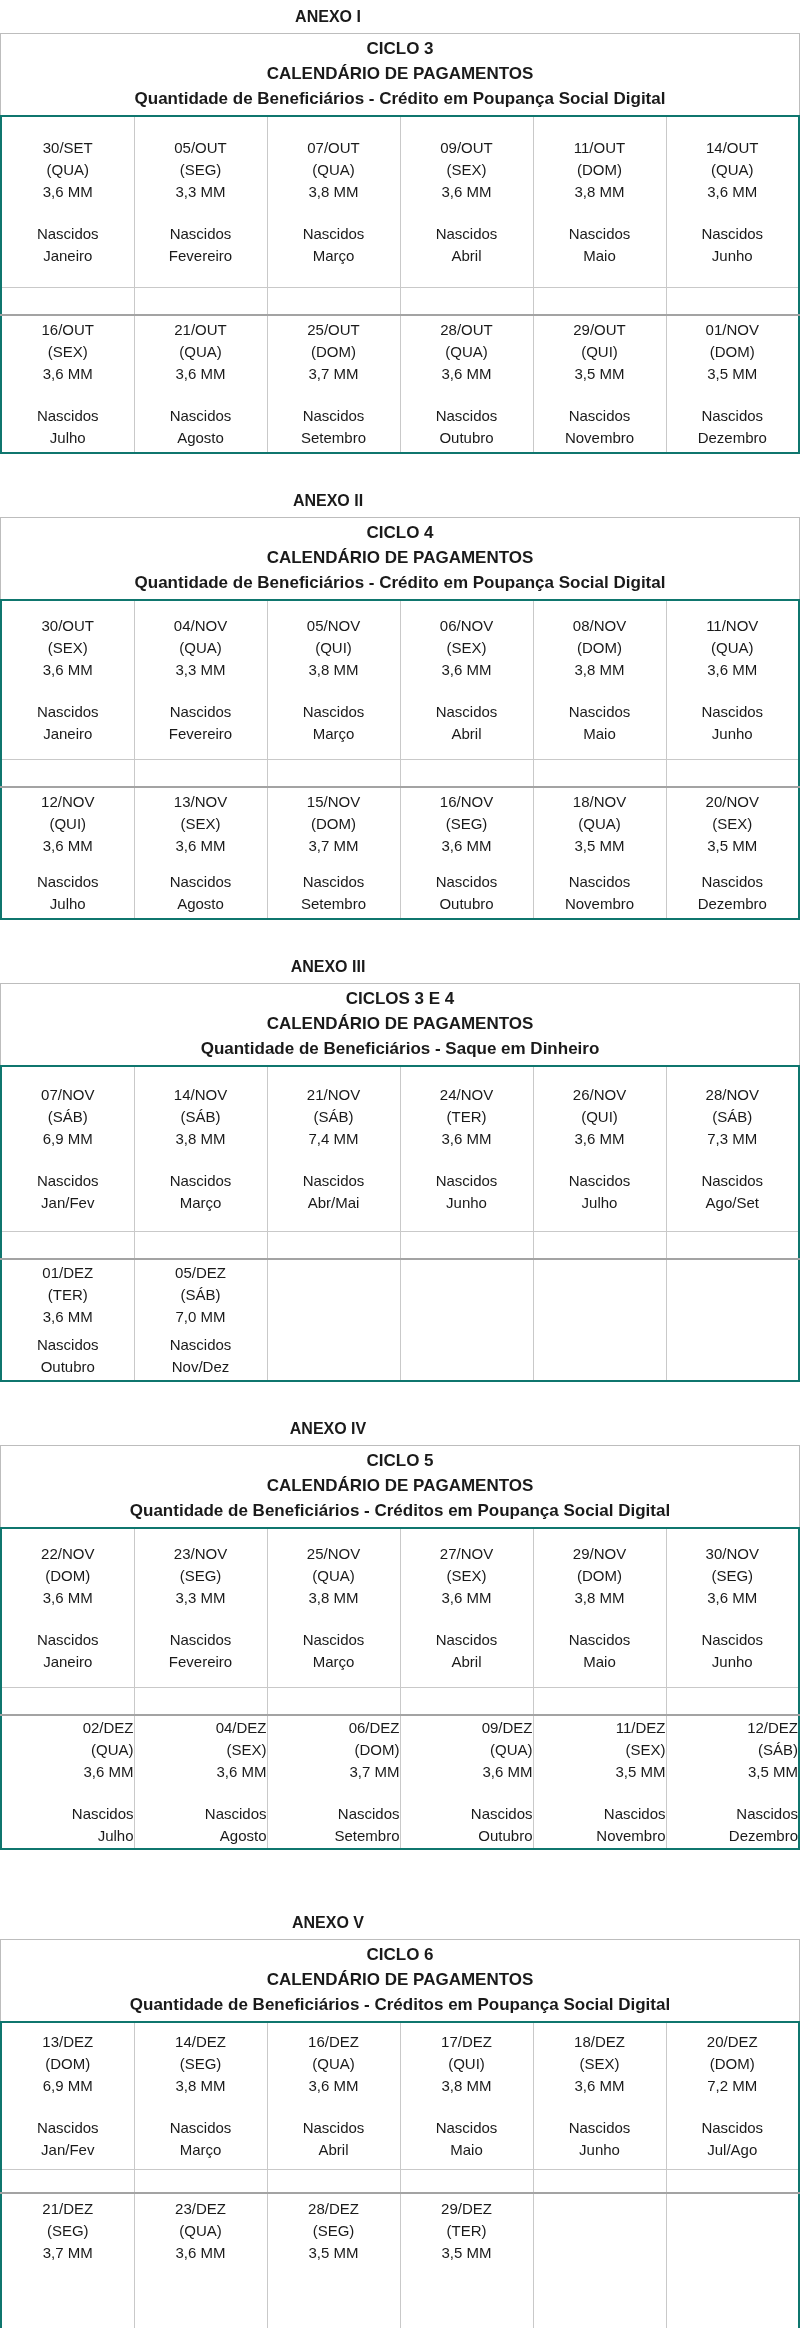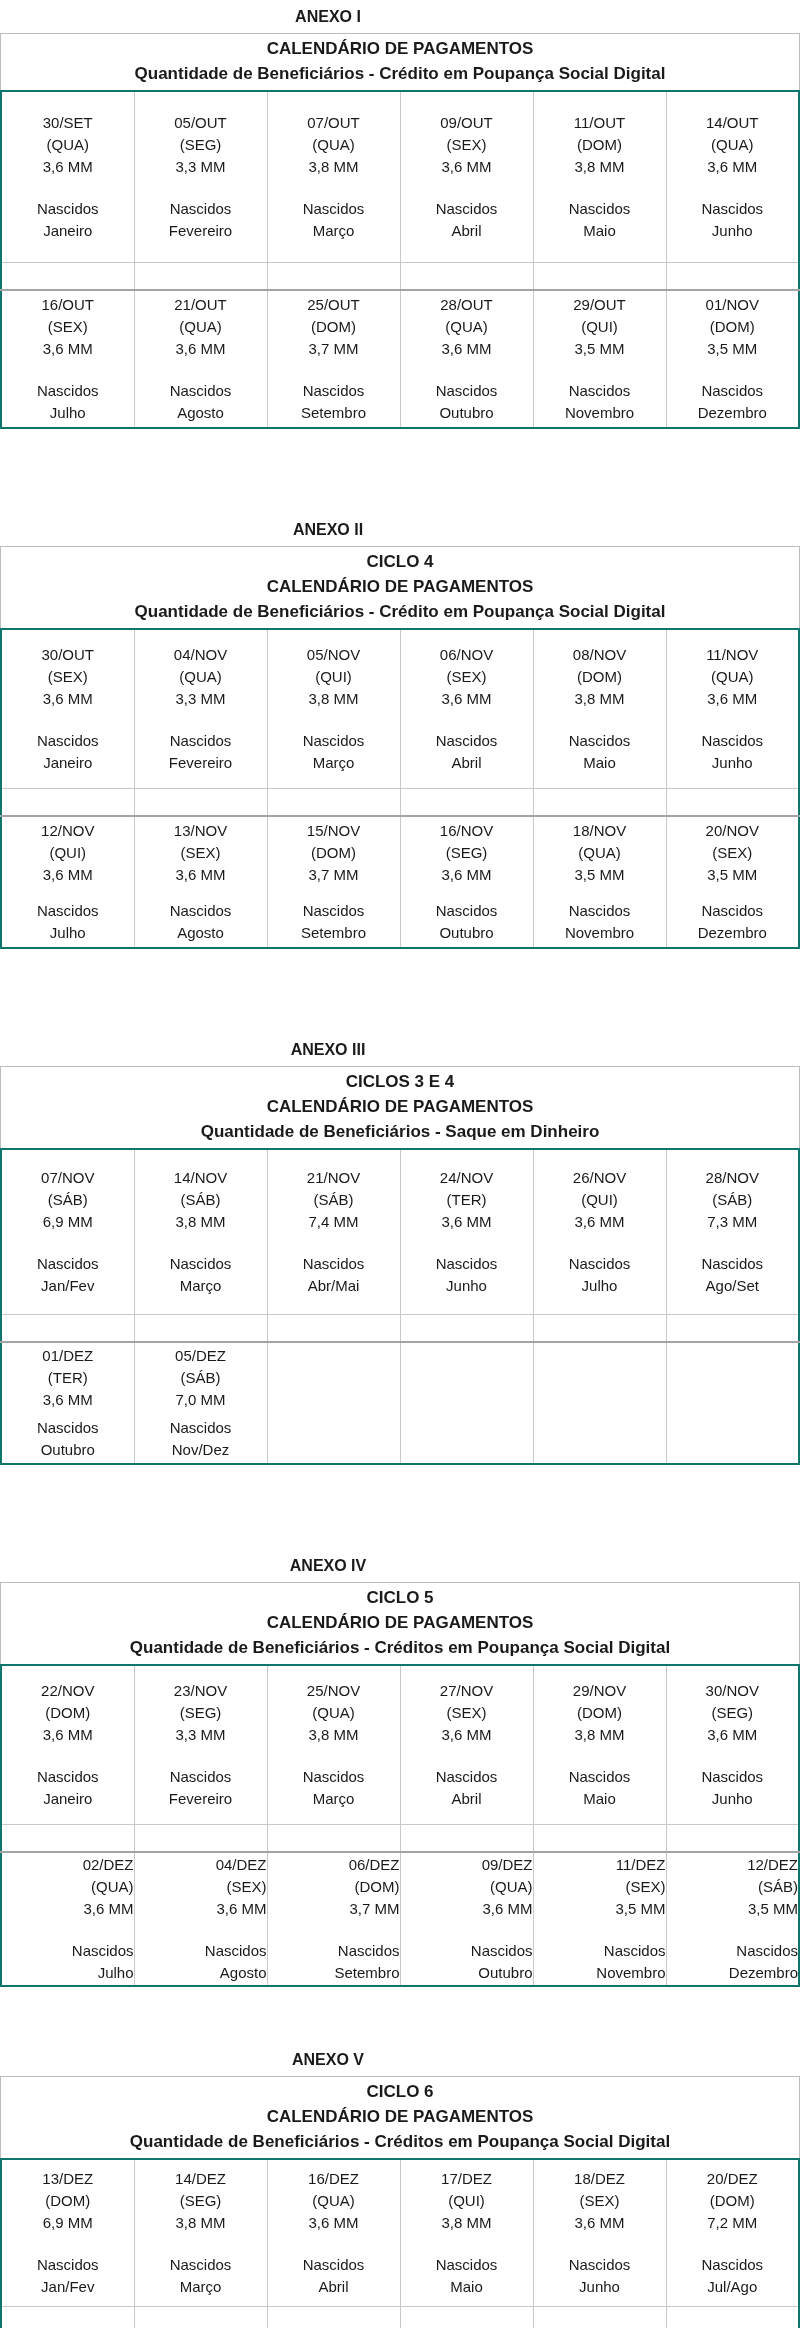--- a/index.html
+++ b/index.html
@@ -6,21 +6,21 @@
   body {
     width: 800px;
     height: 2328px;
     overflow: hidden;
     background: #ffffff;
     color: #1a1a1a;
     font-family: "Liberation Sans", "DejaVu Sans", sans-serif;
   }
   .page { padding-top: 6px; }
 
-  section.anexo { margin-bottom: 90px; }
+  section.anexo { margin-bottom: 36px; }
   section.anexo.s3 { margin-bottom: 62px; }
   section.anexo.s4 { margin-bottom: 0; }
 
   .anexo-title {
     width: 656px;
     height: 21px;
     line-height: 21px;
     margin: 0 0 6px 0;
     text-align: center;
     font-weight: 700;
@@ -74,20 +74,21 @@
   .s2 tr.row2 .gap { height: 6px; }
 </style>
 </head>
 <body>
 
 <div class="page">
   <div id="sections">
       <section class="anexo s0">
         <div class="anexo-title">ANEXO I</div>
         <div class="header-box">
+          <div class="header-line">CICLO 3</div>
           <div class="header-line">CALENDÁRIO DE PAGAMENTOS</div>
           <div class="header-line">Quantidade de Beneficiários - Crédito em Poupança Social Digital</div>
         </div>
         <table class="cal-table">
           <tbody>
             <tr class="row1">
               <td class="cell">
                 <div class="line date">30/SET</div>
                 <div class="line day">(QUA)</div>
                 <div class="line amount">3,6 MM</div>

